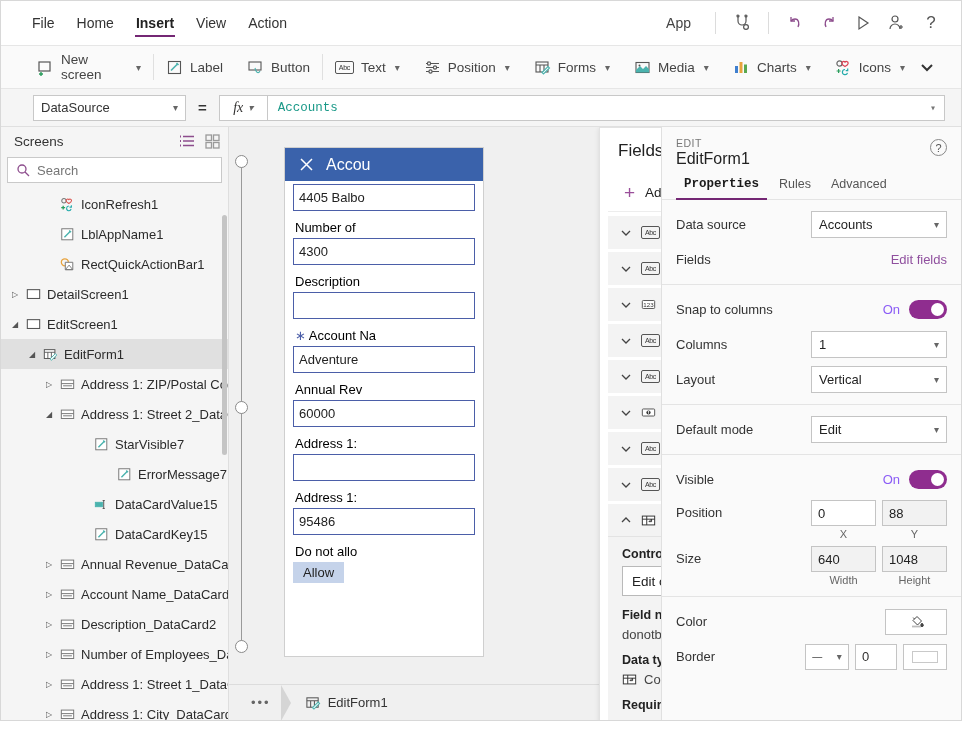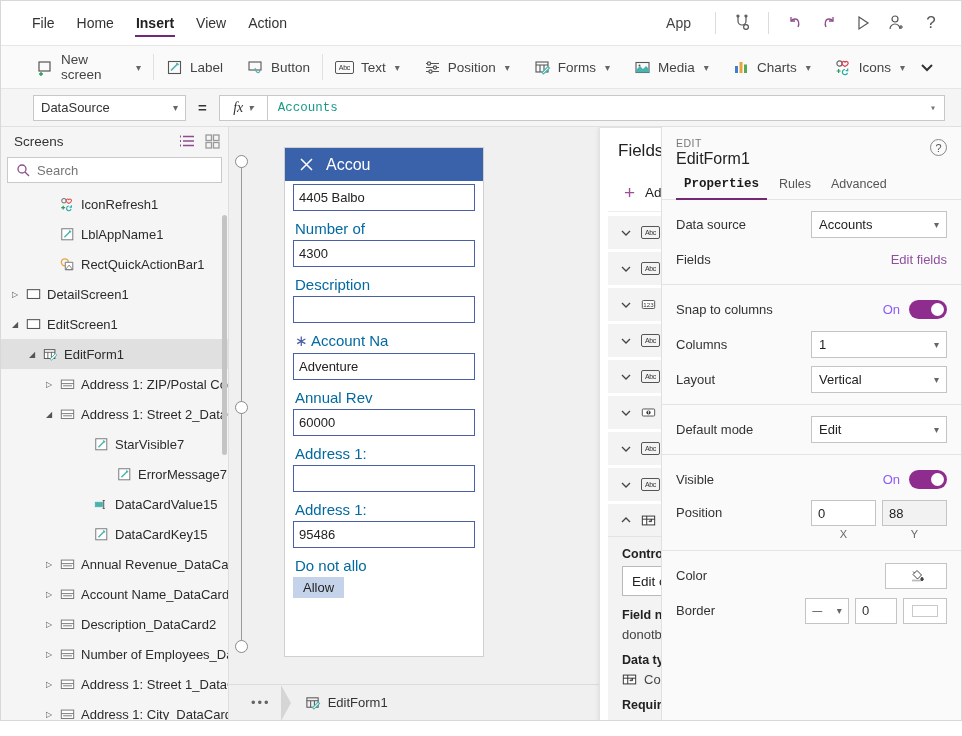--- a/index.html
+++ b/index.html
@@ -159,21 +159,21 @@
     background: #fff;
     border: 1px solid #cfcfcf;
   }
   .phone-header {
     height: 33px; background: #3a62ab;
     display: flex; align-items: center; gap: 12px;
     padding-left: 14px; color: #fff; font-size: 16px;
   }
   .form-body { padding: 0 8px; }
   .fld-label {
-    color: #0369a1; font-size: 15px;
+    color: #000000; font-size: 13px;
     margin: 9px 0 3px 2px; white-space: nowrap; overflow: hidden;
   }
   .fld-label.req::before { content: "\2217  "; color: #4b5ea8; }
   .fld-input {
     height: 27px; border: 1.5px solid #4b5ea8; background: #fff;
     display: flex; align-items: center; padding: 0 5px;
     font-size: 13px; color: #222; overflow: hidden; white-space: nowrap;
   }
   .fld-first {
     height: 27px; border: 1.5px solid #4b5ea8; background: #fff;
@@ -1018,20 +1018,33 @@
             <div class="numcell">
               <div class="numbox">0</div>
               <div class="numcaption">X</div>
             </div>
             <div class="numcell">
               <div class="numbox grey">88</div>
               <div class="numcaption">Y</div>
             </div>
           </div>
         </div>
+        <div class="pp-row" style="align-items:flex-start;">
+          <div class="pp-label" style="padding-top:5px;">Size</div>
+          <div class="num-pair">
+            <div class="numcell">
+              <div class="numbox grey">640</div>
+              <div class="numcaption">Width</div>
+            </div>
+            <div class="numcell">
+              <div class="numbox grey">1048</div>
+              <div class="numcaption">Height</div>
+            </div>
+          </div>
+        </div>
       </div>
 
       <div class="pp-section" style="border-bottom:none;">
         <div class="pp-row">
           <div class="pp-label">Color</div>
           <div class="colorbtn">
             <span>
               <svg width="15" height="15" viewBox="0 0 15 15" fill="none" stroke="#444" stroke-width="1">
                 <path d="M4 6.5l4-4 4.5 4.5-4 4z"></path>
                   <path d="M5.5 5L4.2 3.6"></path>

